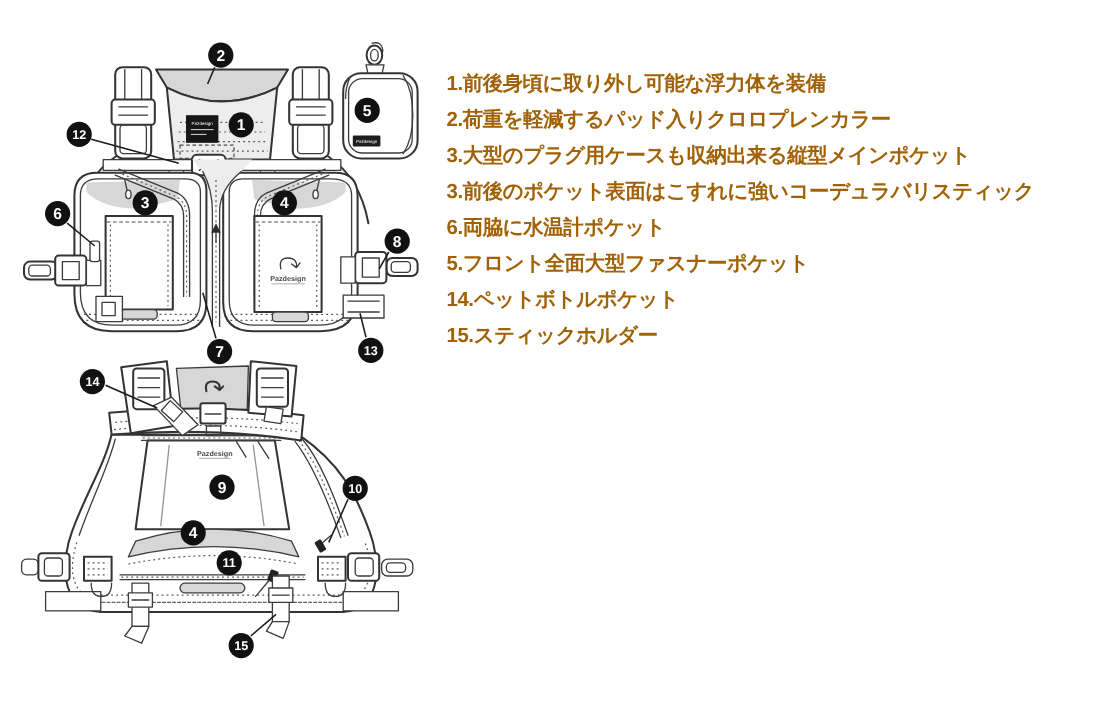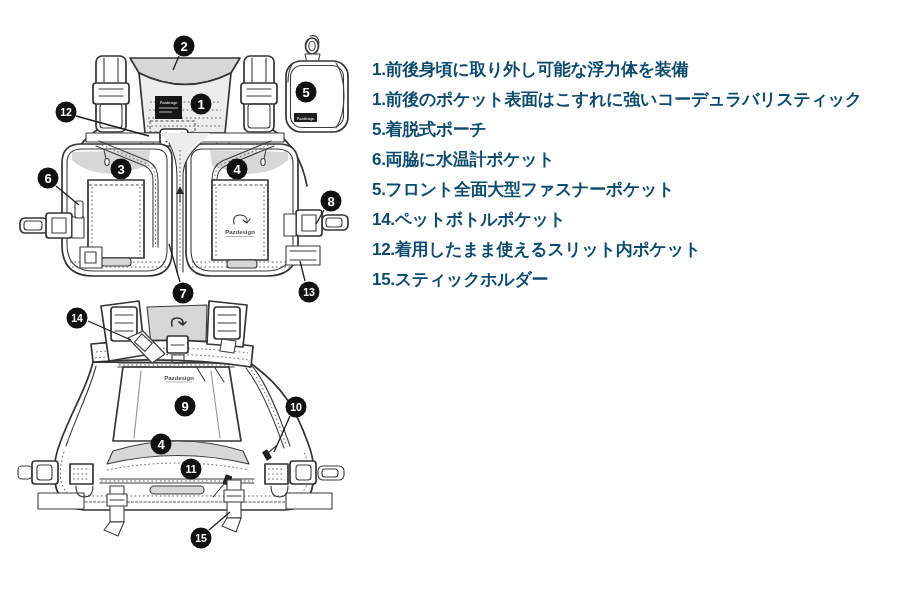--- a/index.html
+++ b/index.html
@@ -1,20 +1,20 @@
 <!DOCTYPE html>
 <html><head>
 <meta charset="utf-8">
 <style>
   html,body{margin:0;padding:0;background:#fff;}
   .stage{position:relative;width:921px;height:603px;background:#fff;overflow:hidden;
          font-family:"Liberation Sans",sans-serif;}
   .diagram{position:absolute;left:0;top:0;width:370px;height:603px;}
   .features{position:absolute;left:372px;top:55px;}
-  .feat{font-size:17px;line-height:30px;font-weight:bold;color:#0c4a6e;
+  .feat{font-size:17px;line-height:30px;font-weight:bold;color:#a16207;
         letter-spacing:-0.3px;white-space:nowrap;}
   
   .ln{fill:none;stroke:#343434;stroke-width:1.7;stroke-linejoin:round;stroke-linecap:round;}
   .ln2{fill:none;stroke:#3c3c3c;stroke-width:1.1;stroke-linejoin:round;stroke-linecap:round;}
   .white{fill:#ffffff;}
   .shade{fill:#d7d7d7;}
   .mesh{fill:#ededed;}
   .dot{fill:none;stroke:#5a5a5a;stroke-width:1;stroke-dasharray:1.6 2.6;}
   .dash{fill:none;stroke:#4a4a4a;stroke-width:1;stroke-dasharray:3 2.2;}
   .leader{stroke:#1c1c1c;stroke-width:1.3;}
@@ -307,22 +307,22 @@
         <text x="191" y="472.7">11</text>
       </g>
   <g class="callout two">
     <circle cx="201" cy="538" r="10.5"></circle>
         <text x="201" y="541.7">15</text>
       </g>
 </svg>
 
 <div class="features">
   <div class="feat">1.前後身頃に取り外し可能な浮力体を装備</div>
-  <div class="feat">1.前後のポケット表面はこすれに強いコーデュラバリスティック</div>
-  <div class="feat">5.着脱式ポーチ</div>
+  <div class="feat">2.荷重を軽減するパッド入りクロロプレンカラー</div>
+  <div class="feat">3.大型のプラグ用ケースも収納出来る縦型メインポケット</div>
+  <div class="feat">3.前後のポケット表面はこすれに強いコーデュラバリスティック</div>
   <div class="feat">6.両脇に水温計ポケット</div>
   <div class="feat">5.フロント全面大型ファスナーポケット</div>
   <div class="feat">14.ペットボトルポケット</div>
-  <div class="feat">12.着用したまま使えるスリット内ポケット</div>
   <div class="feat">15.スティックホルダー</div>
 </div>
 
 </div>
 
 </body></html>

